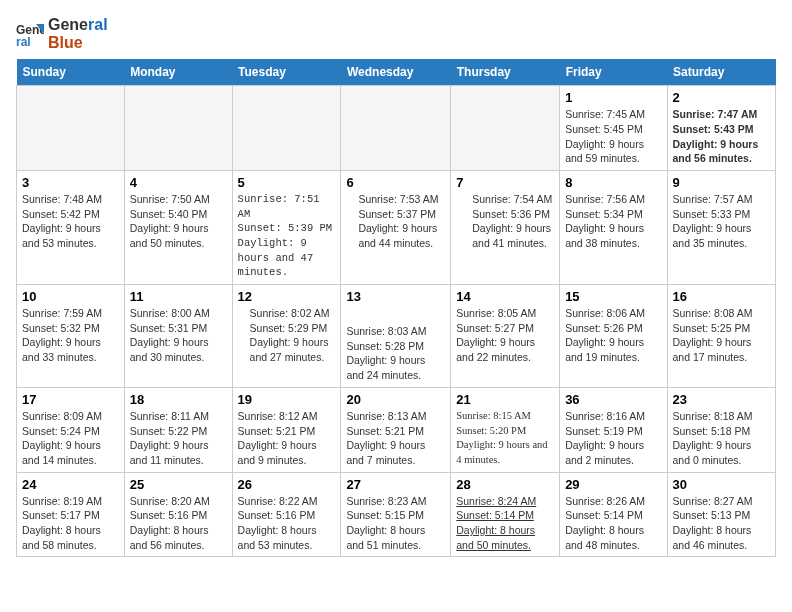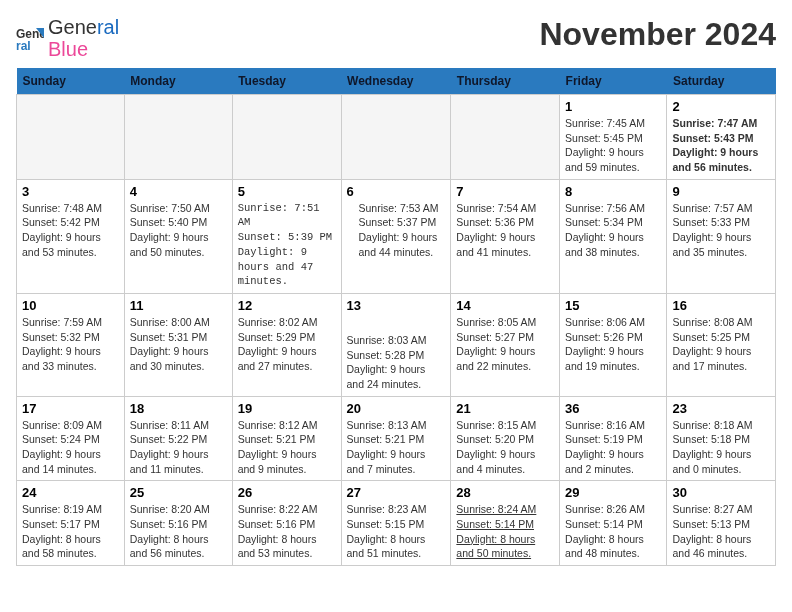--- a/index.html
+++ b/index.html
@@ -15,22 +15,22 @@
       justify-content: space-between;
       align-items: flex-start;
       margin-bottom: 8px;
     }
     .logo {
       display: flex;
       align-items: center;
       gap: 4px;
     }
     .logo-text {
-      font-size: 20px;
-      font-weight: normal;
+      font-size: 16px;
+      font-weight: bold;
       color: #333;
       line-height: 1.1;
     }
     .logo-text span {
       color: #1a6abf;
     }
     .logo-icon {
       width: 28px;
       height: 28px;
     }
@@ -46,21 +46,21 @@
       font-size: 14px;
       color: #555;
     }
     table {
       width: 100%;
       border-collapse: collapse;
       font-size: 11px;
     }
     th {
       background-color: #2a7abf;
-      color: #0f172a;
+      color: #ffffff;
       text-align: left;
       padding: 6px 6px;
       font-size: 12px;
       font-weight: bold;
     }
     td {
       border: 1px solid #ccc;
       vertical-align: top;
       padding: 4px 5px;
       height: 80px;
@@ -90,25 +90,24 @@
 
 <div class="header">
   <div class="logo">
     <svg class="logo-icon" viewBox="0 0 28 28">
       <text x="0" y="14" font-size="12" font-weight="bold" fill="#333">Gene</text>
       <text x="0" y="26" font-size="12" font-weight="bold" fill="#2a7abf">ral</text>
       <polygon points="20,4 28,4 28,14" fill="#2a7abf"></polygon>
     </svg>
     <div class="logo-text">
       <div>Gene<span>ral</span></div>
-      <div style="color:#ec4899;">Blue</div>
+      <div style="color:#c2410c;">Blue</div>
     </div>
   </div>
   <div class="title-block">
-    <div class="month-title">November 2024</div>
   </div>
 </div>
 
 <table>
   <thead>
     <tr id="header-row">
     <th>Sunday</th>
         <th>Monday</th>
         <th>Tuesday</th>
         <th>Wednesday</th>
@@ -157,21 +156,21 @@
 Daylight: 9 hours and 47 minutes.</div>
         </td>
         <td>
           <span class="day-num">6</span>
           <div class="day-info" style="white-space: pre-line; margin-left: 12px;">Sunrise: 7:53 AM
 Sunset: 5:37 PM
 Daylight: 9 hours and 44 minutes.</div>
         </td>
         <td>
           <span class="day-num">7</span>
-          <div class="day-info" style="white-space: pre-line;">Sunrise: 7:54 AM
+          <div class="day-info" style="white-space: pre-line; margin-left: 16px;">Sunrise: 7:54 AM
 Sunset: 5:36 PM
 Daylight: 9 hours and 41 minutes.</div>
         </td>
         <td>
           <span class="day-num">8</span>
           <div class="day-info" style="white-space: pre-line;">Sunrise: 7:56 AM
 Sunset: 5:34 PM
 Daylight: 9 hours and 38 minutes.</div>
         </td>
         <td>
@@ -189,21 +188,21 @@
 Daylight: 9 hours and 33 minutes.</div>
         </td>
         <td>
           <span class="day-num">11</span>
           <div class="day-info" style="white-space: pre-line;">Sunrise: 8:00 AM
 Sunset: 5:31 PM
 Daylight: 9 hours and 30 minutes.</div>
         </td>
         <td>
           <span class="day-num">12</span>
-          <div class="day-info" style="white-space: pre-line;">Sunrise: 8:02 AM
+          <div class="day-info" style="white-space: pre-line; margin-left: 12px;">Sunrise: 8:02 AM
 Sunset: 5:29 PM
 Daylight: 9 hours and 27 minutes.</div>
         </td>
         <td>
           <span class="day-num">13</span>
           <div class="day-info" style="white-space: pre-line; margin-top: 20px;">Sunrise: 8:03 AM
 Sunset: 5:28 PM
 Daylight: 9 hours and 24 minutes.</div>
         </td>
         <td>
@@ -245,21 +244,21 @@
 Daylight: 9 hours and 9 minutes.</div>
         </td>
         <td>
           <span class="day-num">20</span>
           <div class="day-info" style="white-space: pre-line;">Sunrise: 8:13 AM
 Sunset: 5:21 PM
 Daylight: 9 hours and 7 minutes.</div>
         </td>
         <td>
           <span class="day-num">21</span>
-          <div class="day-info" style="white-space: pre-line;">Sunrise: 8:15 AM
+          <div class="day-info" style="white-space: pre-line; font-family: Liberation Serif, serif;">Sunrise: 8:15 AM
 Sunset: 5:20 PM
 Daylight: 9 hours and 4 minutes.</div>
         </td>
         <td>
           <span class="day-num">36</span>
           <div class="day-info" style="white-space: pre-line;">Sunrise: 8:16 AM
 Sunset: 5:19 PM
 Daylight: 9 hours and 2 minutes.</div>
         </td>
         <td>

